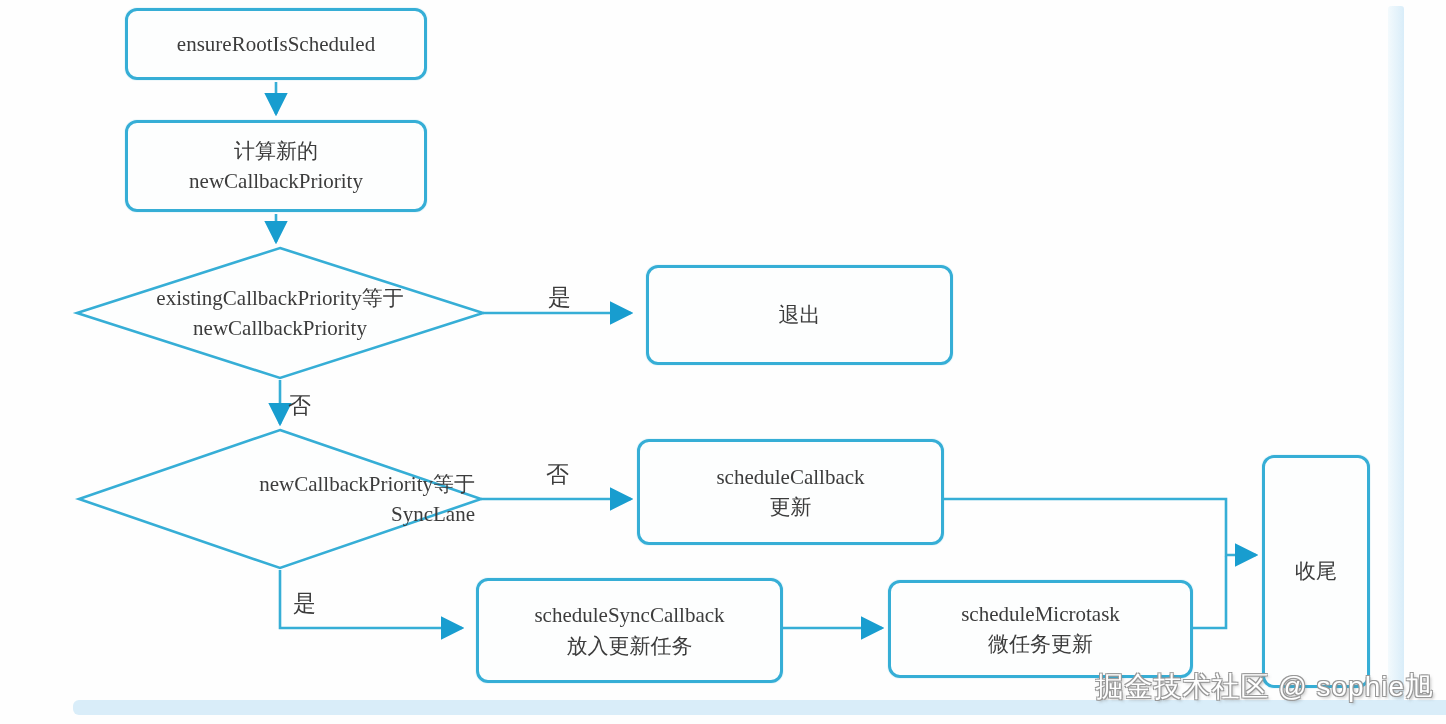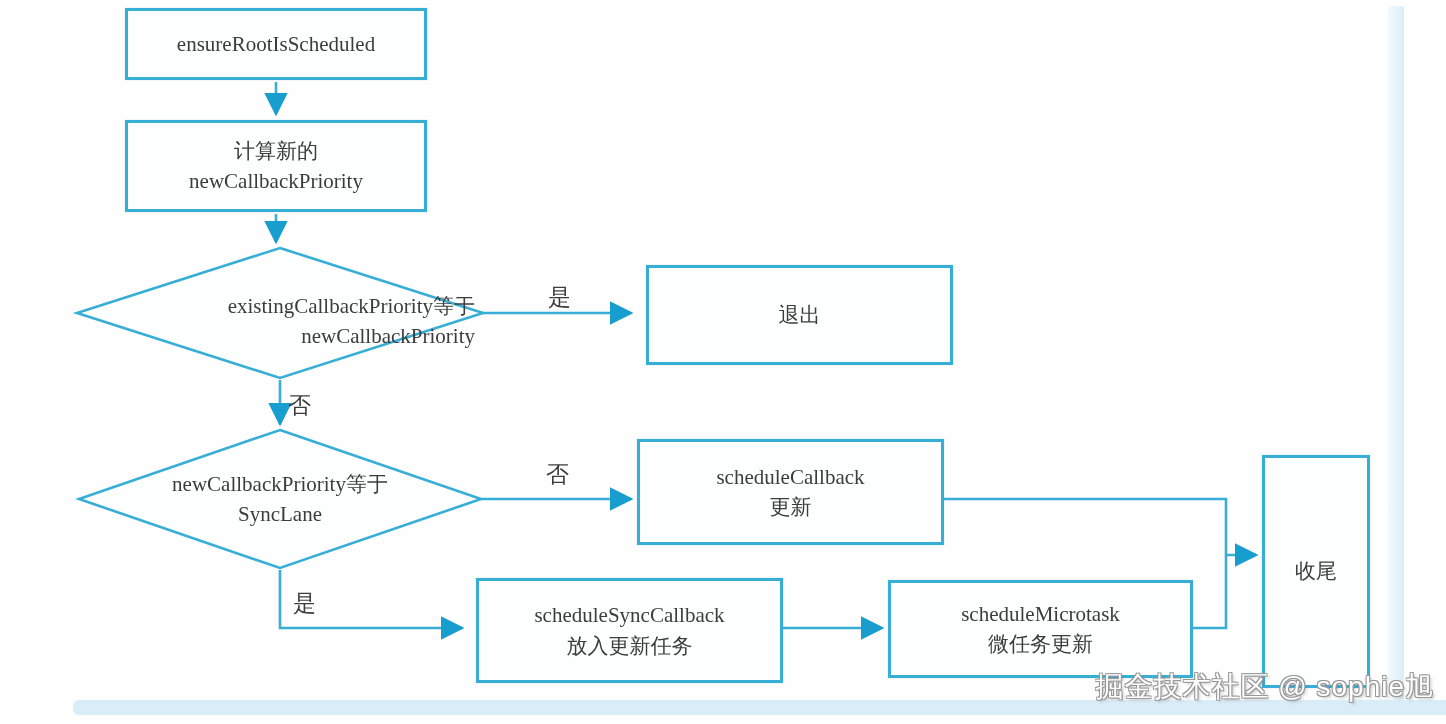--- a/index.html
+++ b/index.html
@@ -12,21 +12,21 @@
   *{margin:0;padding:0;box-sizing:border-box;}
   body{background:#ffffff;font-family:"Liberation Serif","DejaVu Serif",serif;}
   .canvas{
     position:relative;width:1446px;height:724px;background:#fefefe;overflow:hidden;
   }
   svg.connectors{position:absolute;left:0;top:0;width:1446px;height:724px;}
   svg .edge{stroke:var(--line);stroke-width:2.6;fill:none;}
   svg .diamond{stroke:var(--line);stroke-width:2.6;fill:var(--node-bg);}
   svg .arrowhead{fill:var(--arrow);}
   .node{
-    position:absolute;border:3px solid var(--line);border-radius:0;
+    position:absolute;border:3px solid var(--line);border-radius:12px;
     background:var(--node-bg);display:flex;flex-direction:column;
     align-items:center;justify-content:center;color:var(--text);
     font-size:21px;line-height:1.45;text-align:center;
     box-shadow:0 0 0 1px rgba(54,174,214,0.08);
   }
   .diamond-label{
     position:absolute;color:var(--text);font-size:21px;line-height:1.45;
     text-align:center;display:flex;flex-direction:column;align-items:center;
   }
   .edge-label{
@@ -99,26 +99,26 @@
 
   <div class="node" style="left:888px;top:580px;width:305px;height:98px;">
     <span>scheduleMicrotask</span>
     <span>微任务更新</span>
   </div>
 
   <div class="node" style="left:1262px;top:455px;width:108px;height:233px;">
     <span>收尾</span>
   </div>
 
-  <div class="diamond-label" style="left:85px;top:291px;width:390px;align-items:flex-end;">
+  <div class="diamond-label" style="left:85px;top:283px;width:390px;">
     <span>existingCallbackPriority等于</span>
     <span>newCallbackPriority</span>
   </div>
 
-  <div class="diamond-label" style="left:85px;top:469px;width:390px;">
+  <div class="diamond-label" style="left:85px;top:469px;width:390px;align-items:flex-end;">
     <span>newCallbackPriority等于</span>
     <span>SyncLane</span>
   </div>
 
   <div class="edge-label" style="left:548px;top:286px;">是</div>
   <div class="edge-label" style="left:288px;top:394px;">否</div>
   <div class="edge-label" style="left:546px;top:463px;">否</div>
   <div class="edge-label" style="left:293px;top:592px;">是</div>
 
   <div class="band-right"></div>

